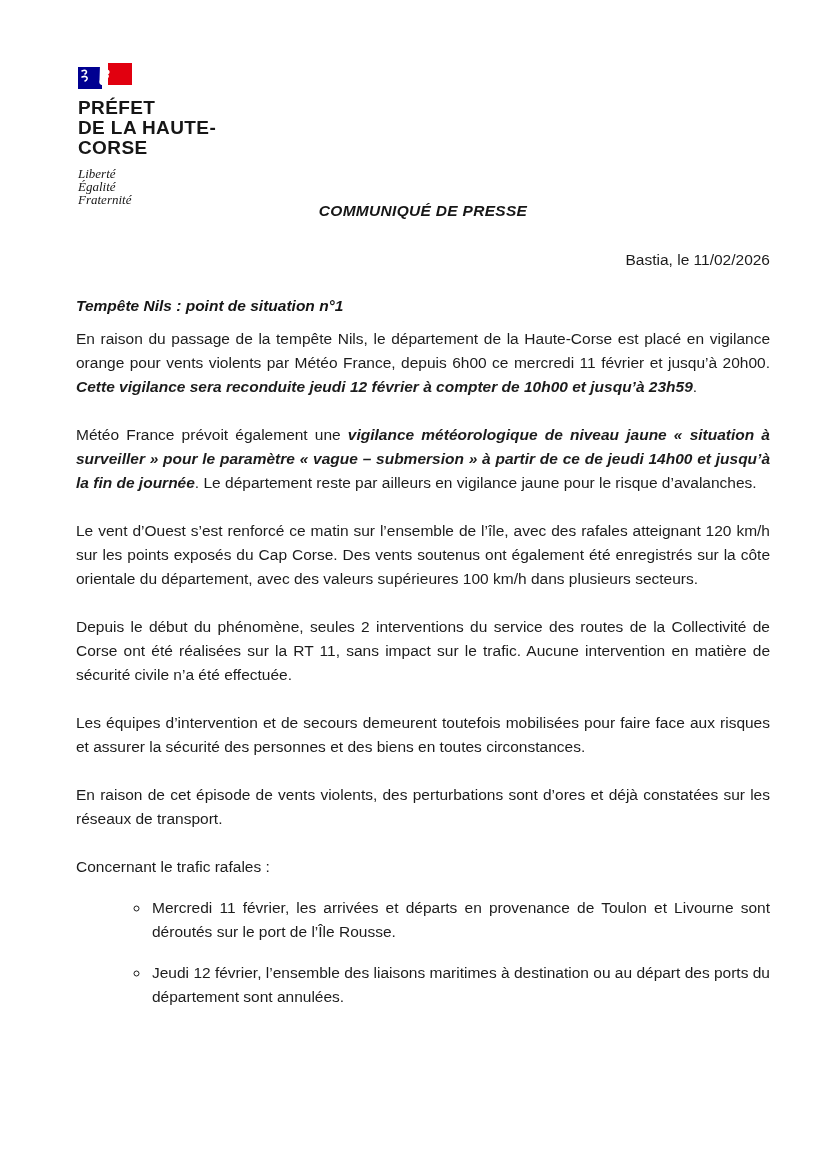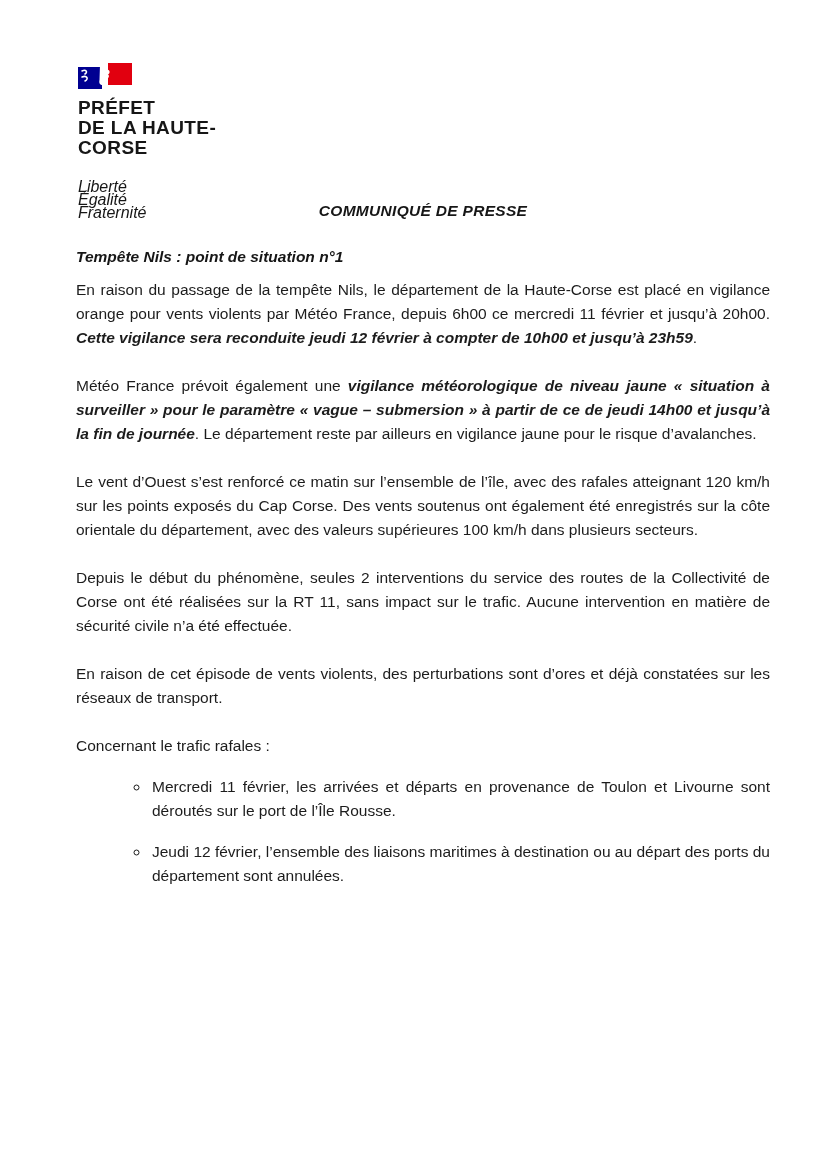--- a/index.html
+++ b/index.html
@@ -8,21 +8,21 @@
     width:827px;height:1169px;
     background:#ffffff;
     font-family:"Liberation Sans","DejaVu Sans",sans-serif;
     color:#1c1c1c;
     overflow:hidden;
   }
   
   .gov-logo{position:absolute;left:78px;top:62px;}
   .flag{display:block;}
   .logo-lines{margin-top:6px;font-weight:bold;font-size:19px;line-height:20px;letter-spacing:.4px;color:#161616;}
-  .motto{margin-top:22px;font-family:Liberation Sans, sans-serif;font-style:italic;font-size:16px;line-height:13px;color:#161616;}
+  .motto{margin-top:9px;font-family:Liberation Serif, serif;font-style:italic;font-size:13px;line-height:13px;color:#161616;}
   
   .content{position:absolute;left:76px;right:57px;top:0;}
   .doc-title{margin-top:202px;text-align:center;font-weight:bold;font-style:italic;font-size:15.5px;letter-spacing:.3px;color:#161616;}
   .dateline{margin-top:31px;text-align:right;font-size:15.5px;color:#1c1c1c;}
   .subject{margin-top:28px;font-weight:bold;font-style:italic;font-size:15.5px;color:#161616;}
   .body-blocks p{margin:24px 0 0 0;font-size:15.5px;line-height:24px;text-align:justify;}
   .body-blocks p.no-justify{text-align:left;}
   .body-blocks p:first-child{margin-top:12px;}
   .seg-bold{font-weight:bold;font-style:italic;}
   .body-blocks ul{margin:0;padding-left:74px;list-style:circle;}
@@ -47,26 +47,28 @@
     </div>
     <div class="motto">
       <div>Liberté</div>
       <div>Égalité</div>
       <div>Fraternité</div>
     </div>
   </div>
 
   <div class="content">
     <div class="doc-title">COMMUNIQUÉ DE PRESSE</div>
+    <div class="dateline">Bastia, le 11/02/2026</div>
     <div class="subject">Tempête Nils : point de situation n°1</div>
     <div class="body-blocks" id="body-blocks">
         <p><span>En raison du passage de la tempête Nils, le département de la Haute-Corse est placé en vigilance orange pour vents violents par Météo France, depuis 6h00 ce mercredi 11 février et jusqu’à 20h00. </span><span class="seg-bold">Cette vigilance sera reconduite jeudi 12 février à compter de 10h00 et jusqu’à 23h59</span><span>.</span></p>
         <p><span>Météo France prévoit également une </span><span class="seg-bold">vigilance météorologique de niveau jaune « situation à surveiller » pour le paramètre « vague – submersion » à partir de ce de jeudi 14h00 et jusqu’à la fin de journée</span><span>. Le département reste par ailleurs en vigilance jaune pour le risque d’avalanches.</span></p>
         <p><span>Le vent d’Ouest s’est renforcé ce matin sur l’ensemble de l’île, avec des rafales atteignant 120 km/h sur les points exposés du Cap Corse. Des vents soutenus ont également été enregistrés sur la côte orientale du département, avec des valeurs supérieures 100 km/h dans plusieurs secteurs.</span></p>
         <p><span>Depuis le début du phénomène, seules 2 interventions du service des routes de la Collectivité de Corse ont été réalisées sur la RT 11, sans impact sur le trafic. Aucune intervention en matière de sécurité civile n’a été effectuée.</span></p>
+        <p><span>Les équipes d’intervention et de secours demeurent toutefois mobilisées pour faire face aux risques et assurer la sécurité des personnes et des biens en toutes circonstances.</span></p>
         <p><span>En raison de cet épisode de vents violents, des perturbations sont d’ores et déjà constatées sur les réseaux de transport.</span></p>
         <p class="no-justify"><span>Concernant le trafic rafales :</span></p>
         <ul>
           <li>Mercredi 11 février, les arrivées et départs en provenance de Toulon et Livourne sont déroutés sur le port de l’Île Rousse.</li>
           <li>Jeudi 12 février, l’ensemble des liaisons maritimes à destination ou au départ des ports du département sont annulées.</li>
         </ul>
       </div>
   </div>
 
 </div>

